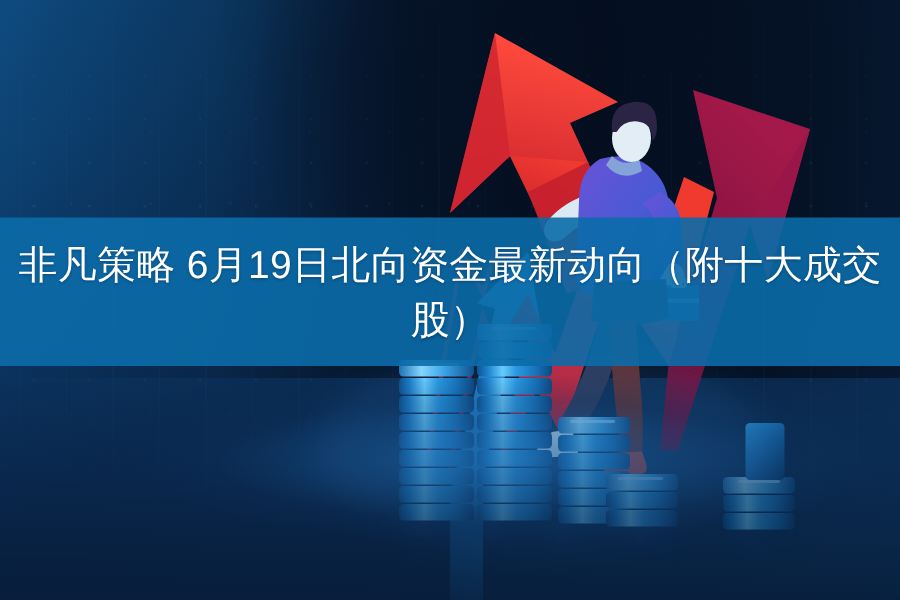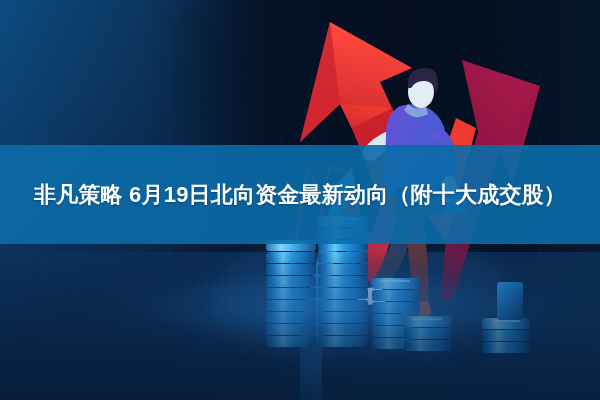--- a/index.html
+++ b/index.html
@@ -86,22 +86,22 @@
     height: 99px;
     background: rgba(11,107,169,0.90);
     display: flex;
     align-items: center;
     justify-content: center;
     box-sizing: border-box;
     padding: 0 4px;
   }
   .title-text {
     color: #ffffff;
-    font-size: 22px;
-    font-weight: bold;
+    font-size: 26px;
+    font-weight: normal;
     line-height: 1.42;
     text-align: center;
     letter-spacing: 0.2px;
     width: 100%;
     text-shadow: 0 1px 2px rgba(0,20,45,0.35);
     word-break: break-all;
   }
 </style>
 </head>
 <body>

